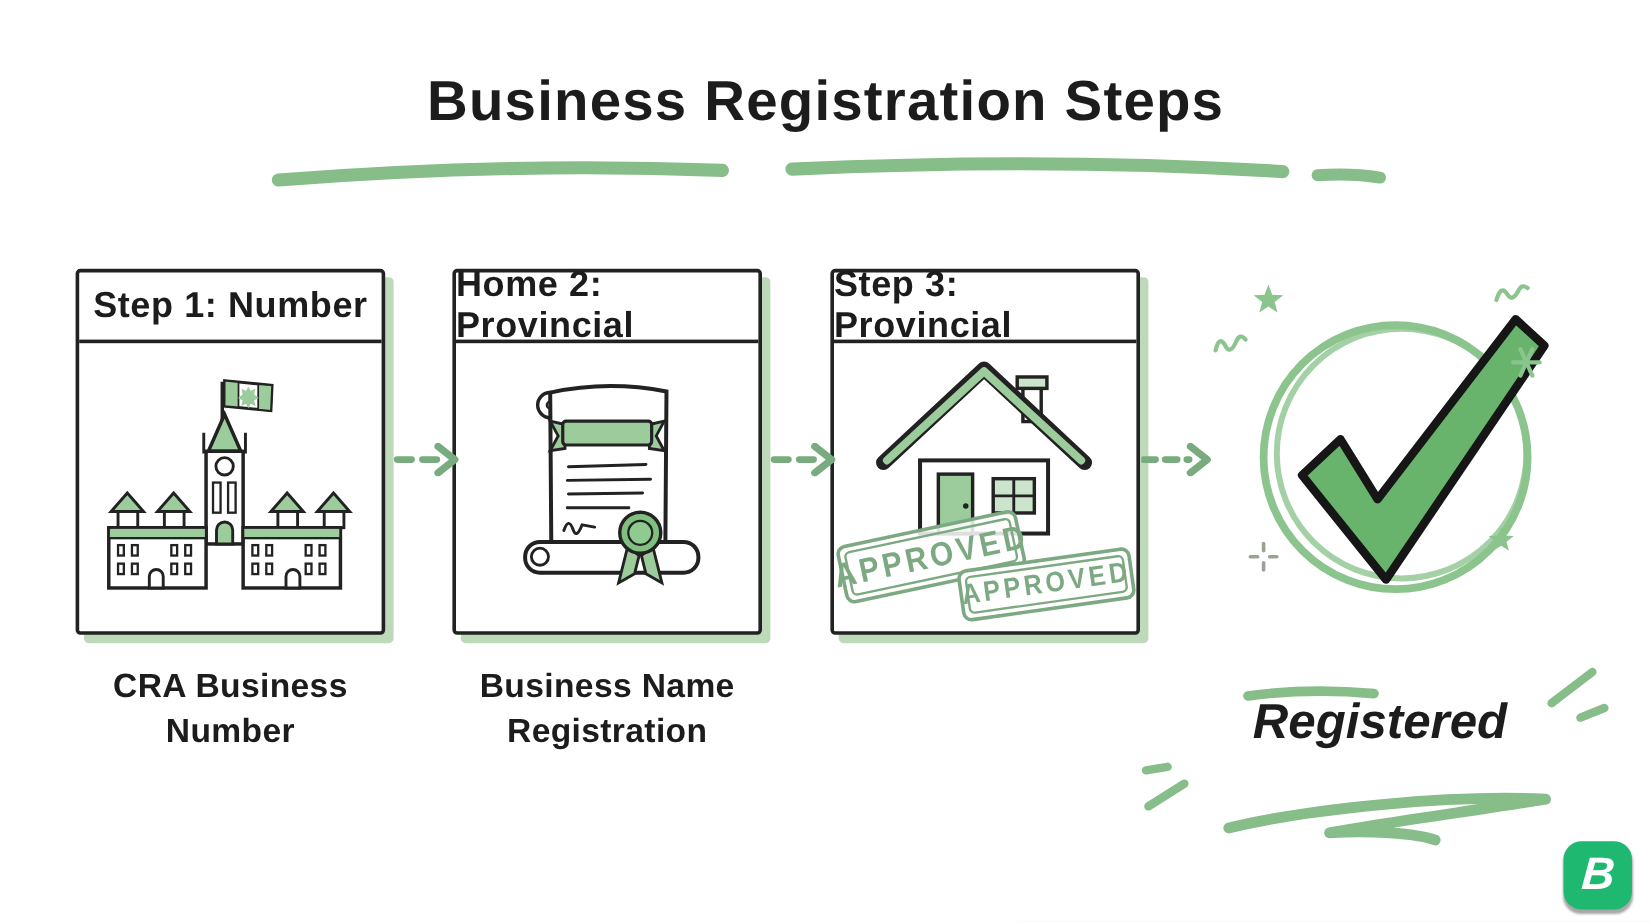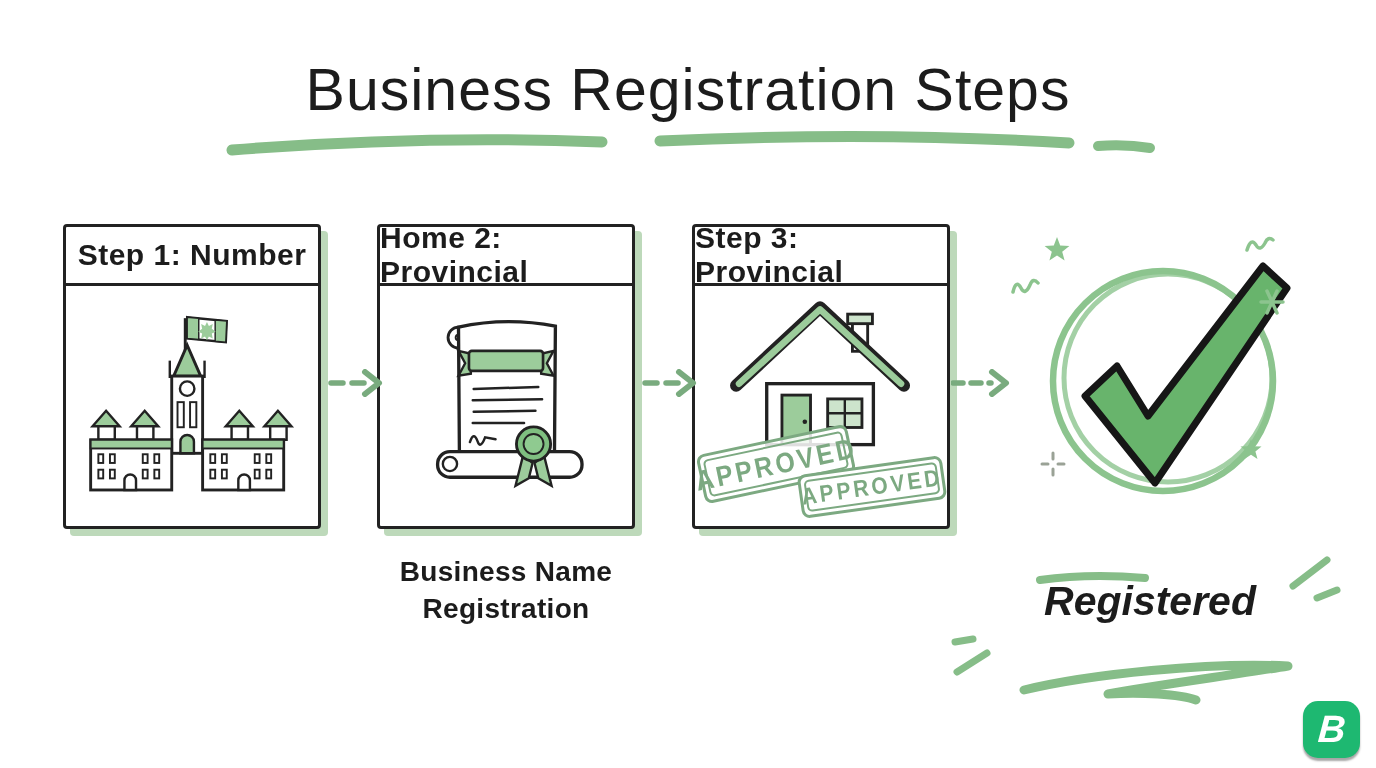--- a/index.html
+++ b/index.html
@@ -12,21 +12,21 @@
     --green-soft:#cde4cc;
     --stamp-green:#7ca981;
     --logo-green:#1eb871;
     --background:#ffffff;
   }
   *{margin:0;padding:0;box-sizing:border-box;}
   body{background:#e8e8e8;font-family:"Liberation Sans",sans-serif;}
   #canvas{position:relative;width:1376px;height:768px;background:var(--background);overflow:hidden;}
 
   .title{position:absolute;top:56px;left:0;width:100%;text-align:center;
-    font-size:59px;font-weight:400;letter-spacing:1px;color:var(--ink);}
+    font-size:47px;font-weight:700;letter-spacing:1px;color:var(--ink);}
   .title-underline{position:absolute;left:224px;top:128px;}
 
   .card{position:absolute;top:224px;width:258px;height:305px;background:#fff;
     border:3px solid #222;border-radius:4px;box-shadow:7px 7px 0 0 var(--green-pale);}
   .card1{left:63px;}
   .card2{left:377px;}
   .card3{left:692px;}
   .card-header{height:59px;border-bottom:3px solid #222;display:flex;align-items:center;justify-content:center;
     font-size:30px;font-weight:700;color:var(--ink);letter-spacing:0.5px;}
   .card-body{height:240px;display:flex;align-items:center;justify-content:center;}
@@ -209,20 +209,21 @@
   </svg>
   <svg class="arrow arrow2" width="56" height="28" viewBox="0 0 56 28">
     <line x1="3" y1="14" x2="36" y2="14" stroke="#79ab7e" stroke-width="5.5" stroke-dasharray="12 9" stroke-linecap="round"></line>
     <polyline points="37,3 51,14 37,25" fill="none" stroke="#79ab7e" stroke-width="6" stroke-linecap="round" stroke-linejoin="round"></polyline>
   </svg>
   <svg class="arrow arrow3" width="60" height="28" viewBox="0 0 60 28">
     <line x1="2" y1="14" x2="40" y2="14" stroke="#79ab7e" stroke-width="5.5" stroke-dasharray="10 8" stroke-linecap="round"></line>
     <polyline points="41,3 55,14 41,25" fill="none" stroke="#79ab7e" stroke-width="6" stroke-linecap="round" stroke-linejoin="round"></polyline>
   </svg>
 
+  <div class="caption cap1">CRA Business Number</div>
   <div class="caption cap2">Business Name Registration</div>
 
   <svg class="check-cluster" width="340" height="290" viewBox="0 0 340 290">
     <g>
       <circle cx="168" cy="153" r="110" fill="none" stroke="var(--green-light)" stroke-width="6.5"></circle>
       <circle cx="173" cy="150" r="104" fill="none" stroke="var(--green-light)" stroke-width="5" opacity="0.8"></circle>
     </g>
     <polygon points="90,168 122,138 153,188 268,38 292,60 160,255" fill="var(--green)" stroke="#161616" stroke-width="7" stroke-linejoin="round"></polygon>
     <g>
       <polygon points="62,9 65.2,17.6 74.4,18 67.2,23.7 69.6,32.5 62,27.5 54.4,32.5 56.8,23.7 49.6,18 58.8,17.6" fill="var(--green-light)"></polygon>

